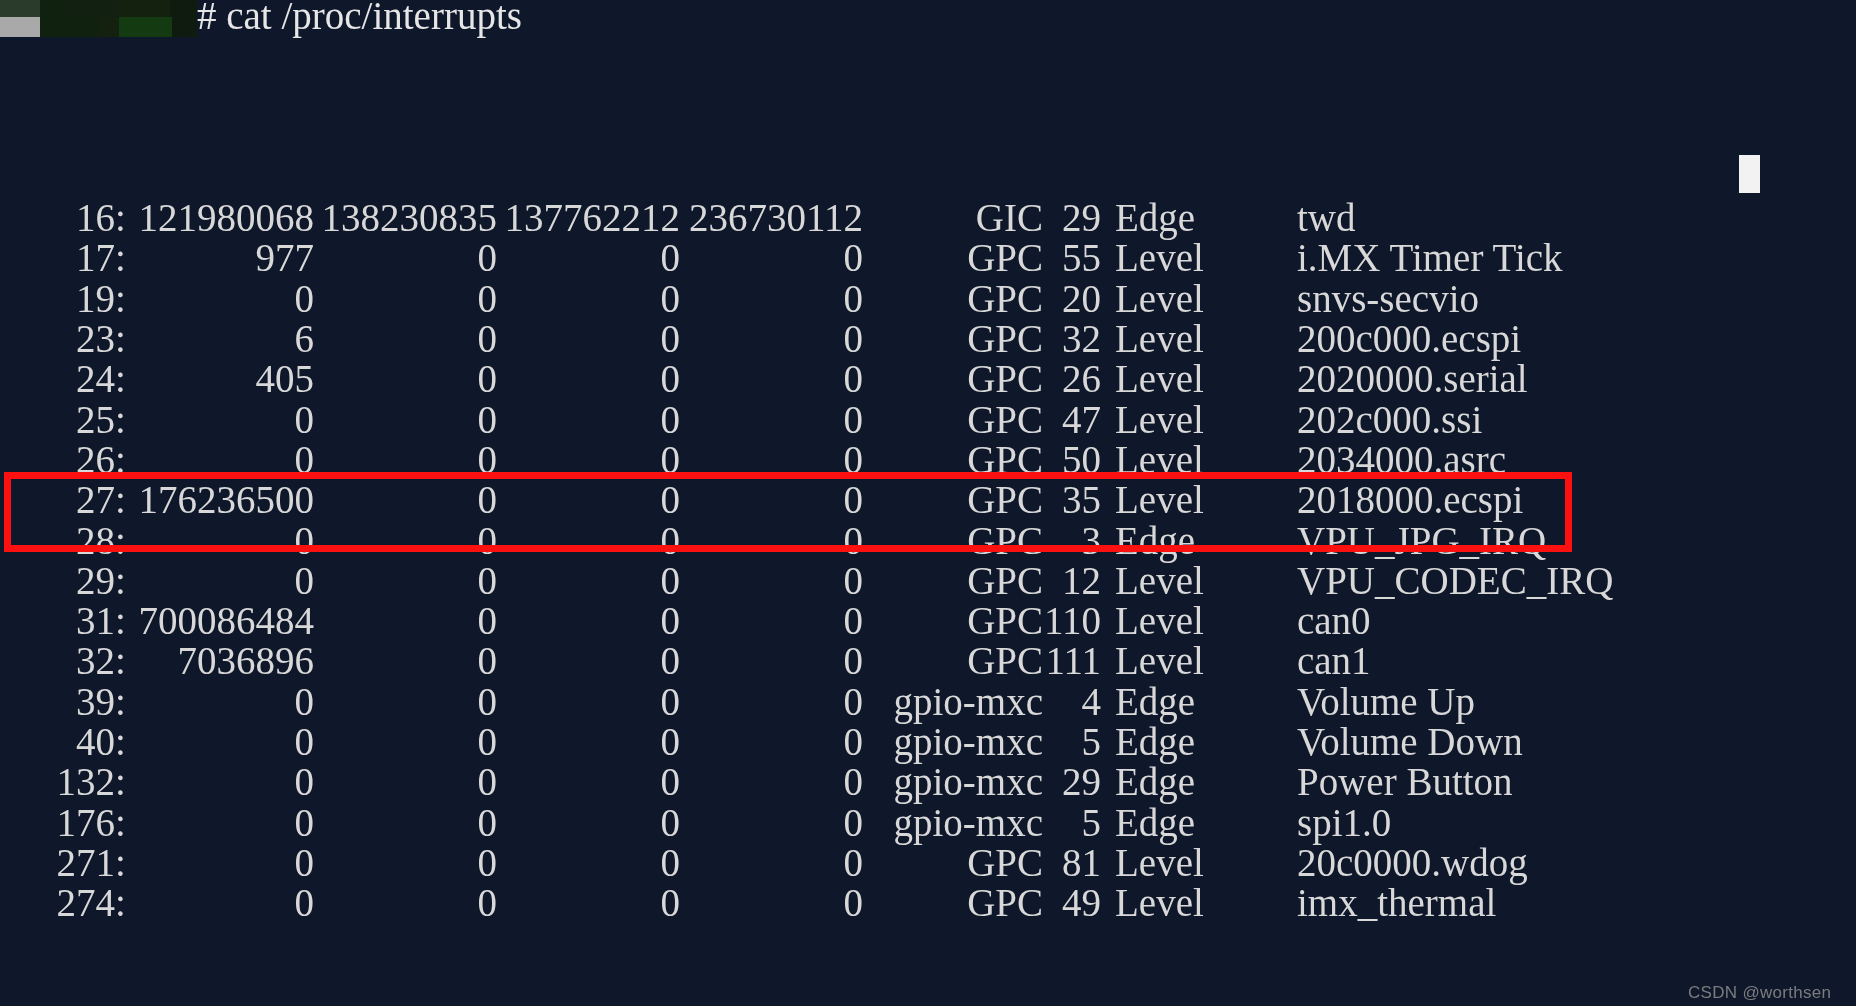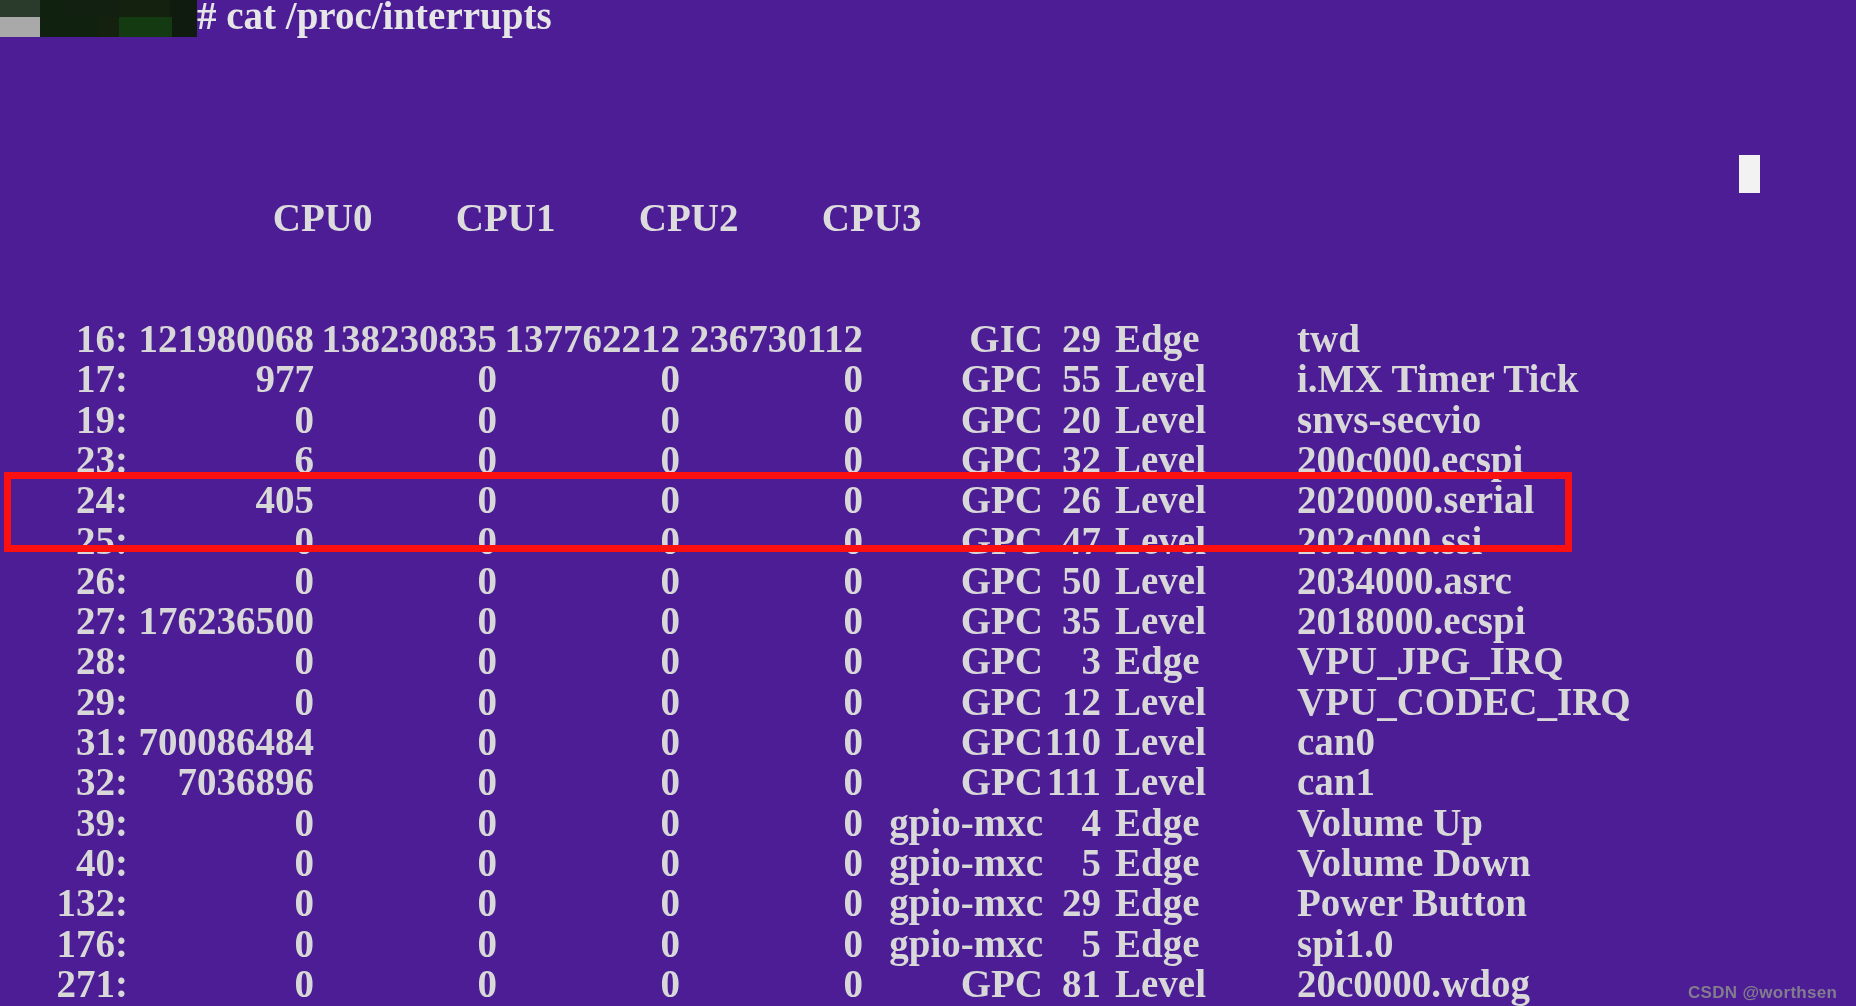--- a/index.html
+++ b/index.html
@@ -129,36 +129,33 @@
     font-size: 17px;
     color: #8d8d8d;
     opacity: 0.85;
     letter-spacing: 0.3px;
     white-space: pre;
   }
 </style>
 </head>
 <body>
 
-<div id="terminal" style="background: #4c1d95; color: rgb(216, 216, 216); font-weight: bold;">
+<div id="terminal" style="background: #0f172a; color: rgb(216, 216, 216);">
 
   <div class="prompt-line">
     <div class="redacted-host">
       <div class="g2"></div>
       <div class="g1"></div>
       <div class="blk"></div>
     </div>
     <div class="prompt-text"># cat /proc/interrupts</div>
   </div>
 
   <div class="table-area">
 
-    <div class="row hdr">
-      <span class="col-irq"></span><span class="col-colon"> </span><span class="col-cpu">CPU0</span><span class="col-cpu">CPU1</span><span class="col-cpu">CPU2</span><span class="col-cpu">CPU3</span>
-    </div>
 
     <div id="rows-container"><div class="row"><span class="col-irq">16</span><span class="col-colon">:</span><span class="col-cpu">121980068</span><span class="col-cpu">138230835</span><span class="col-cpu">137762212</span><span class="col-cpu">236730112</span><span class="col-chip">GIC</span><span class="col-hw">29</span><span class="col-type">Edge</span><span class="col-name">twd</span></div><div class="row"><span class="col-irq">17</span><span class="col-colon">:</span><span class="col-cpu">977</span><span class="col-cpu">0</span><span class="col-cpu">0</span><span class="col-cpu">0</span><span class="col-chip">GPC</span><span class="col-hw">55</span><span class="col-type">Level</span><span class="col-name">i.MX Timer Tick</span></div><div class="row"><span class="col-irq">19</span><span class="col-colon">:</span><span class="col-cpu">0</span><span class="col-cpu">0</span><span class="col-cpu">0</span><span class="col-cpu">0</span><span class="col-chip">GPC</span><span class="col-hw">20</span><span class="col-type">Level</span><span class="col-name">snvs-secvio</span></div><div class="row"><span class="col-irq">23</span><span class="col-colon">:</span><span class="col-cpu">6</span><span class="col-cpu">0</span><span class="col-cpu">0</span><span class="col-cpu">0</span><span class="col-chip">GPC</span><span class="col-hw">32</span><span class="col-type">Level</span><span class="col-name">200c000.ecspi</span></div><div class="row"><span class="col-irq">24</span><span class="col-colon">:</span><span class="col-cpu">405</span><span class="col-cpu">0</span><span class="col-cpu">0</span><span class="col-cpu">0</span><span class="col-chip">GPC</span><span class="col-hw">26</span><span class="col-type">Level</span><span class="col-name">2020000.serial</span></div><div class="row"><span class="col-irq">25</span><span class="col-colon">:</span><span class="col-cpu">0</span><span class="col-cpu">0</span><span class="col-cpu">0</span><span class="col-cpu">0</span><span class="col-chip">GPC</span><span class="col-hw">47</span><span class="col-type">Level</span><span class="col-name">202c000.ssi</span></div><div class="row"><span class="col-irq">26</span><span class="col-colon">:</span><span class="col-cpu">0</span><span class="col-cpu">0</span><span class="col-cpu">0</span><span class="col-cpu">0</span><span class="col-chip">GPC</span><span class="col-hw">50</span><span class="col-type">Level</span><span class="col-name">2034000.asrc</span></div><div class="row"><span class="col-irq">27</span><span class="col-colon">:</span><span class="col-cpu">176236500</span><span class="col-cpu">0</span><span class="col-cpu">0</span><span class="col-cpu">0</span><span class="col-chip">GPC</span><span class="col-hw">35</span><span class="col-type">Level</span><span class="col-name">2018000.ecspi</span></div><div class="row"><span class="col-irq">28</span><span class="col-colon">:</span><span class="col-cpu">0</span><span class="col-cpu">0</span><span class="col-cpu">0</span><span class="col-cpu">0</span><span class="col-chip">GPC</span><span class="col-hw">3</span><span class="col-type">Edge</span><span class="col-name">VPU_JPG_IRQ</span></div><div class="row"><span class="col-irq">29</span><span class="col-colon">:</span><span class="col-cpu">0</span><span class="col-cpu">0</span><span class="col-cpu">0</span><span class="col-cpu">0</span><span class="col-chip">GPC</span><span class="col-hw">12</span><span class="col-type">Level</span><span class="col-name">VPU_CODEC_IRQ</span></div><div class="row"><span class="col-irq">31</span><span class="col-colon">:</span><span class="col-cpu">700086484</span><span class="col-cpu">0</span><span class="col-cpu">0</span><span class="col-cpu">0</span><span class="col-chip">GPC</span><span class="col-hw">110</span><span class="col-type">Level</span><span class="col-name">can0</span></div><div class="row"><span class="col-irq">32</span><span class="col-colon">:</span><span class="col-cpu">7036896</span><span class="col-cpu">0</span><span class="col-cpu">0</span><span class="col-cpu">0</span><span class="col-chip">GPC</span><span class="col-hw">111</span><span class="col-type">Level</span><span class="col-name">can1</span></div><div class="row"><span class="col-irq">39</span><span class="col-colon">:</span><span class="col-cpu">0</span><span class="col-cpu">0</span><span class="col-cpu">0</span><span class="col-cpu">0</span><span class="col-chip">gpio-mxc</span><span class="col-hw">4</span><span class="col-type">Edge</span><span class="col-name">Volume Up</span></div><div class="row"><span class="col-irq">40</span><span class="col-colon">:</span><span class="col-cpu">0</span><span class="col-cpu">0</span><span class="col-cpu">0</span><span class="col-cpu">0</span><span class="col-chip">gpio-mxc</span><span class="col-hw">5</span><span class="col-type">Edge</span><span class="col-name">Volume Down</span></div><div class="row"><span class="col-irq">132</span><span class="col-colon">:</span><span class="col-cpu">0</span><span class="col-cpu">0</span><span class="col-cpu">0</span><span class="col-cpu">0</span><span class="col-chip">gpio-mxc</span><span class="col-hw">29</span><span class="col-type">Edge</span><span class="col-name">Power Button</span></div><div class="row"><span class="col-irq">176</span><span class="col-colon">:</span><span class="col-cpu">0</span><span class="col-cpu">0</span><span class="col-cpu">0</span><span class="col-cpu">0</span><span class="col-chip">gpio-mxc</span><span class="col-hw">5</span><span class="col-type">Edge</span><span class="col-name">spi1.0</span></div><div class="row"><span class="col-irq">271</span><span class="col-colon">:</span><span class="col-cpu">0</span><span class="col-cpu">0</span><span class="col-cpu">0</span><span class="col-cpu">0</span><span class="col-chip">GPC</span><span class="col-hw">81</span><span class="col-type">Level</span><span class="col-name">20c0000.wdog</span></div><div class="row"><span class="col-irq">274</span><span class="col-colon">:</span><span class="col-cpu">0</span><span class="col-cpu">0</span><span class="col-cpu">0</span><span class="col-cpu">0</span><span class="col-chip">GPC</span><span class="col-hw">49</span><span class="col-type">Level</span><span class="col-name">imx_thermal</span></div></div>
   </div>
 
   <div id="cursor-block" style="background: rgb(242, 242, 242);"></div>
 
   <div id="red-box" style="border-color: rgb(252, 16, 16);"></div>
 
   <div id="watermark">CSDN @worthsen</div>
 

